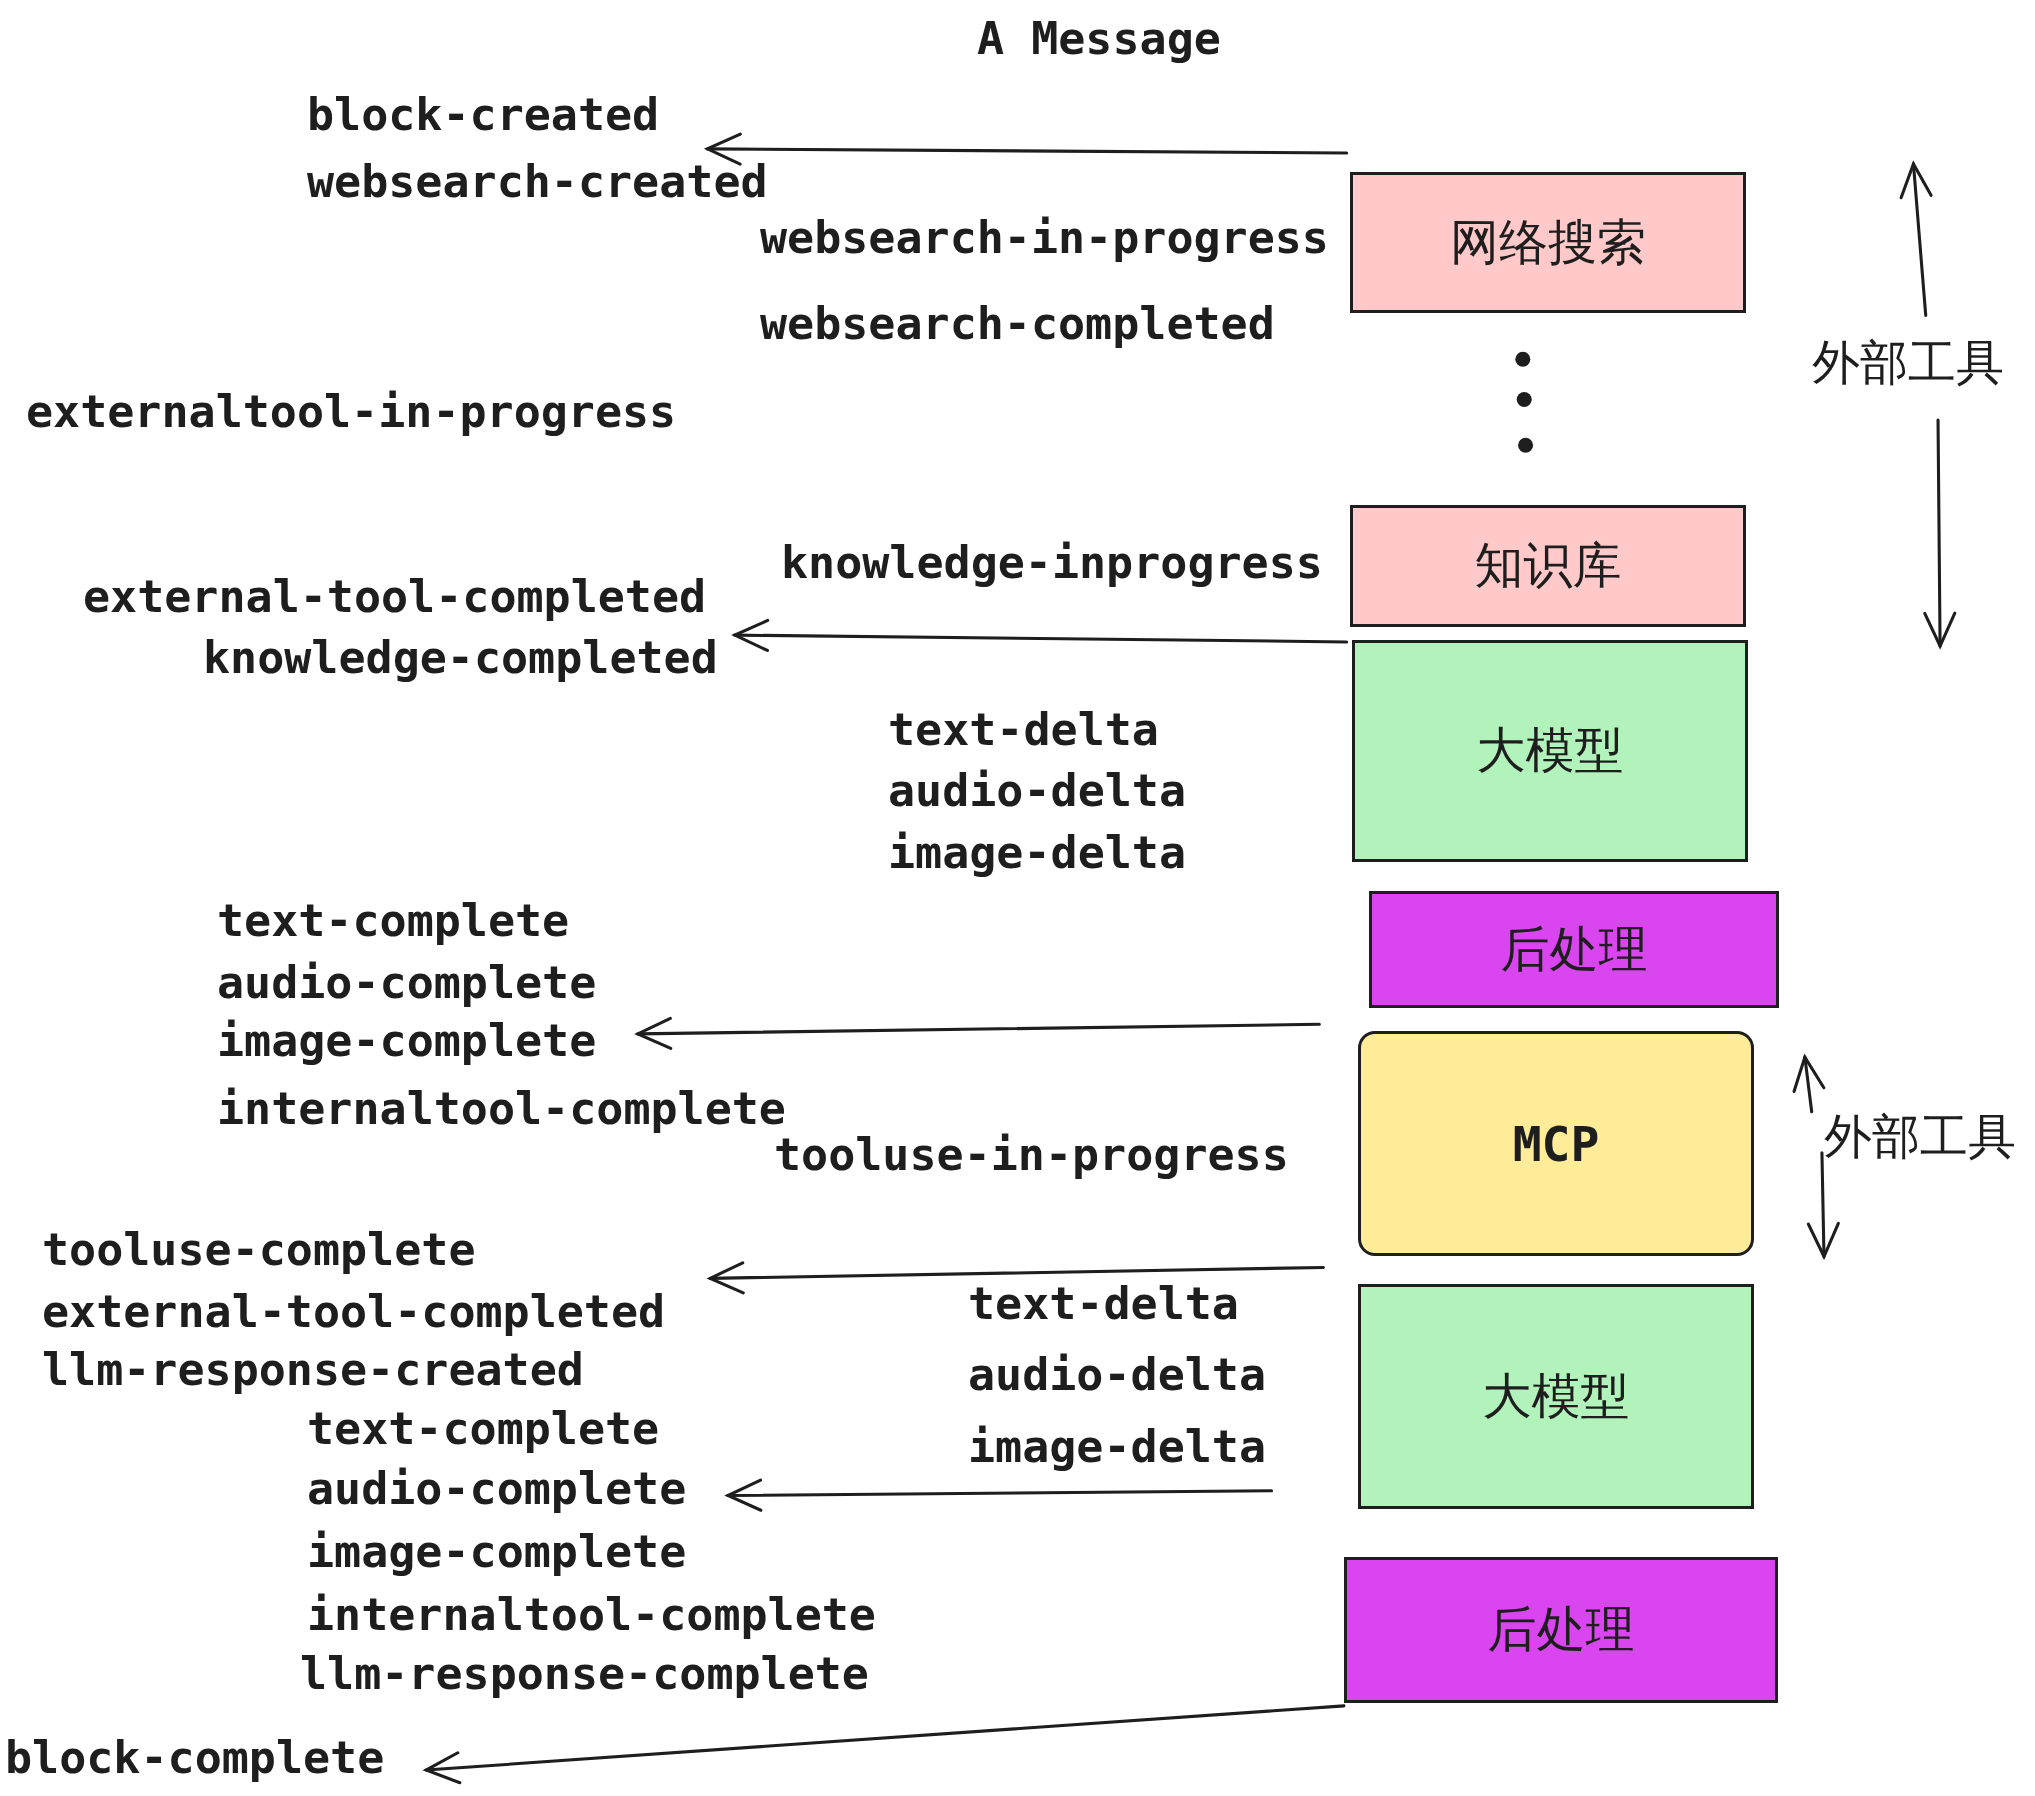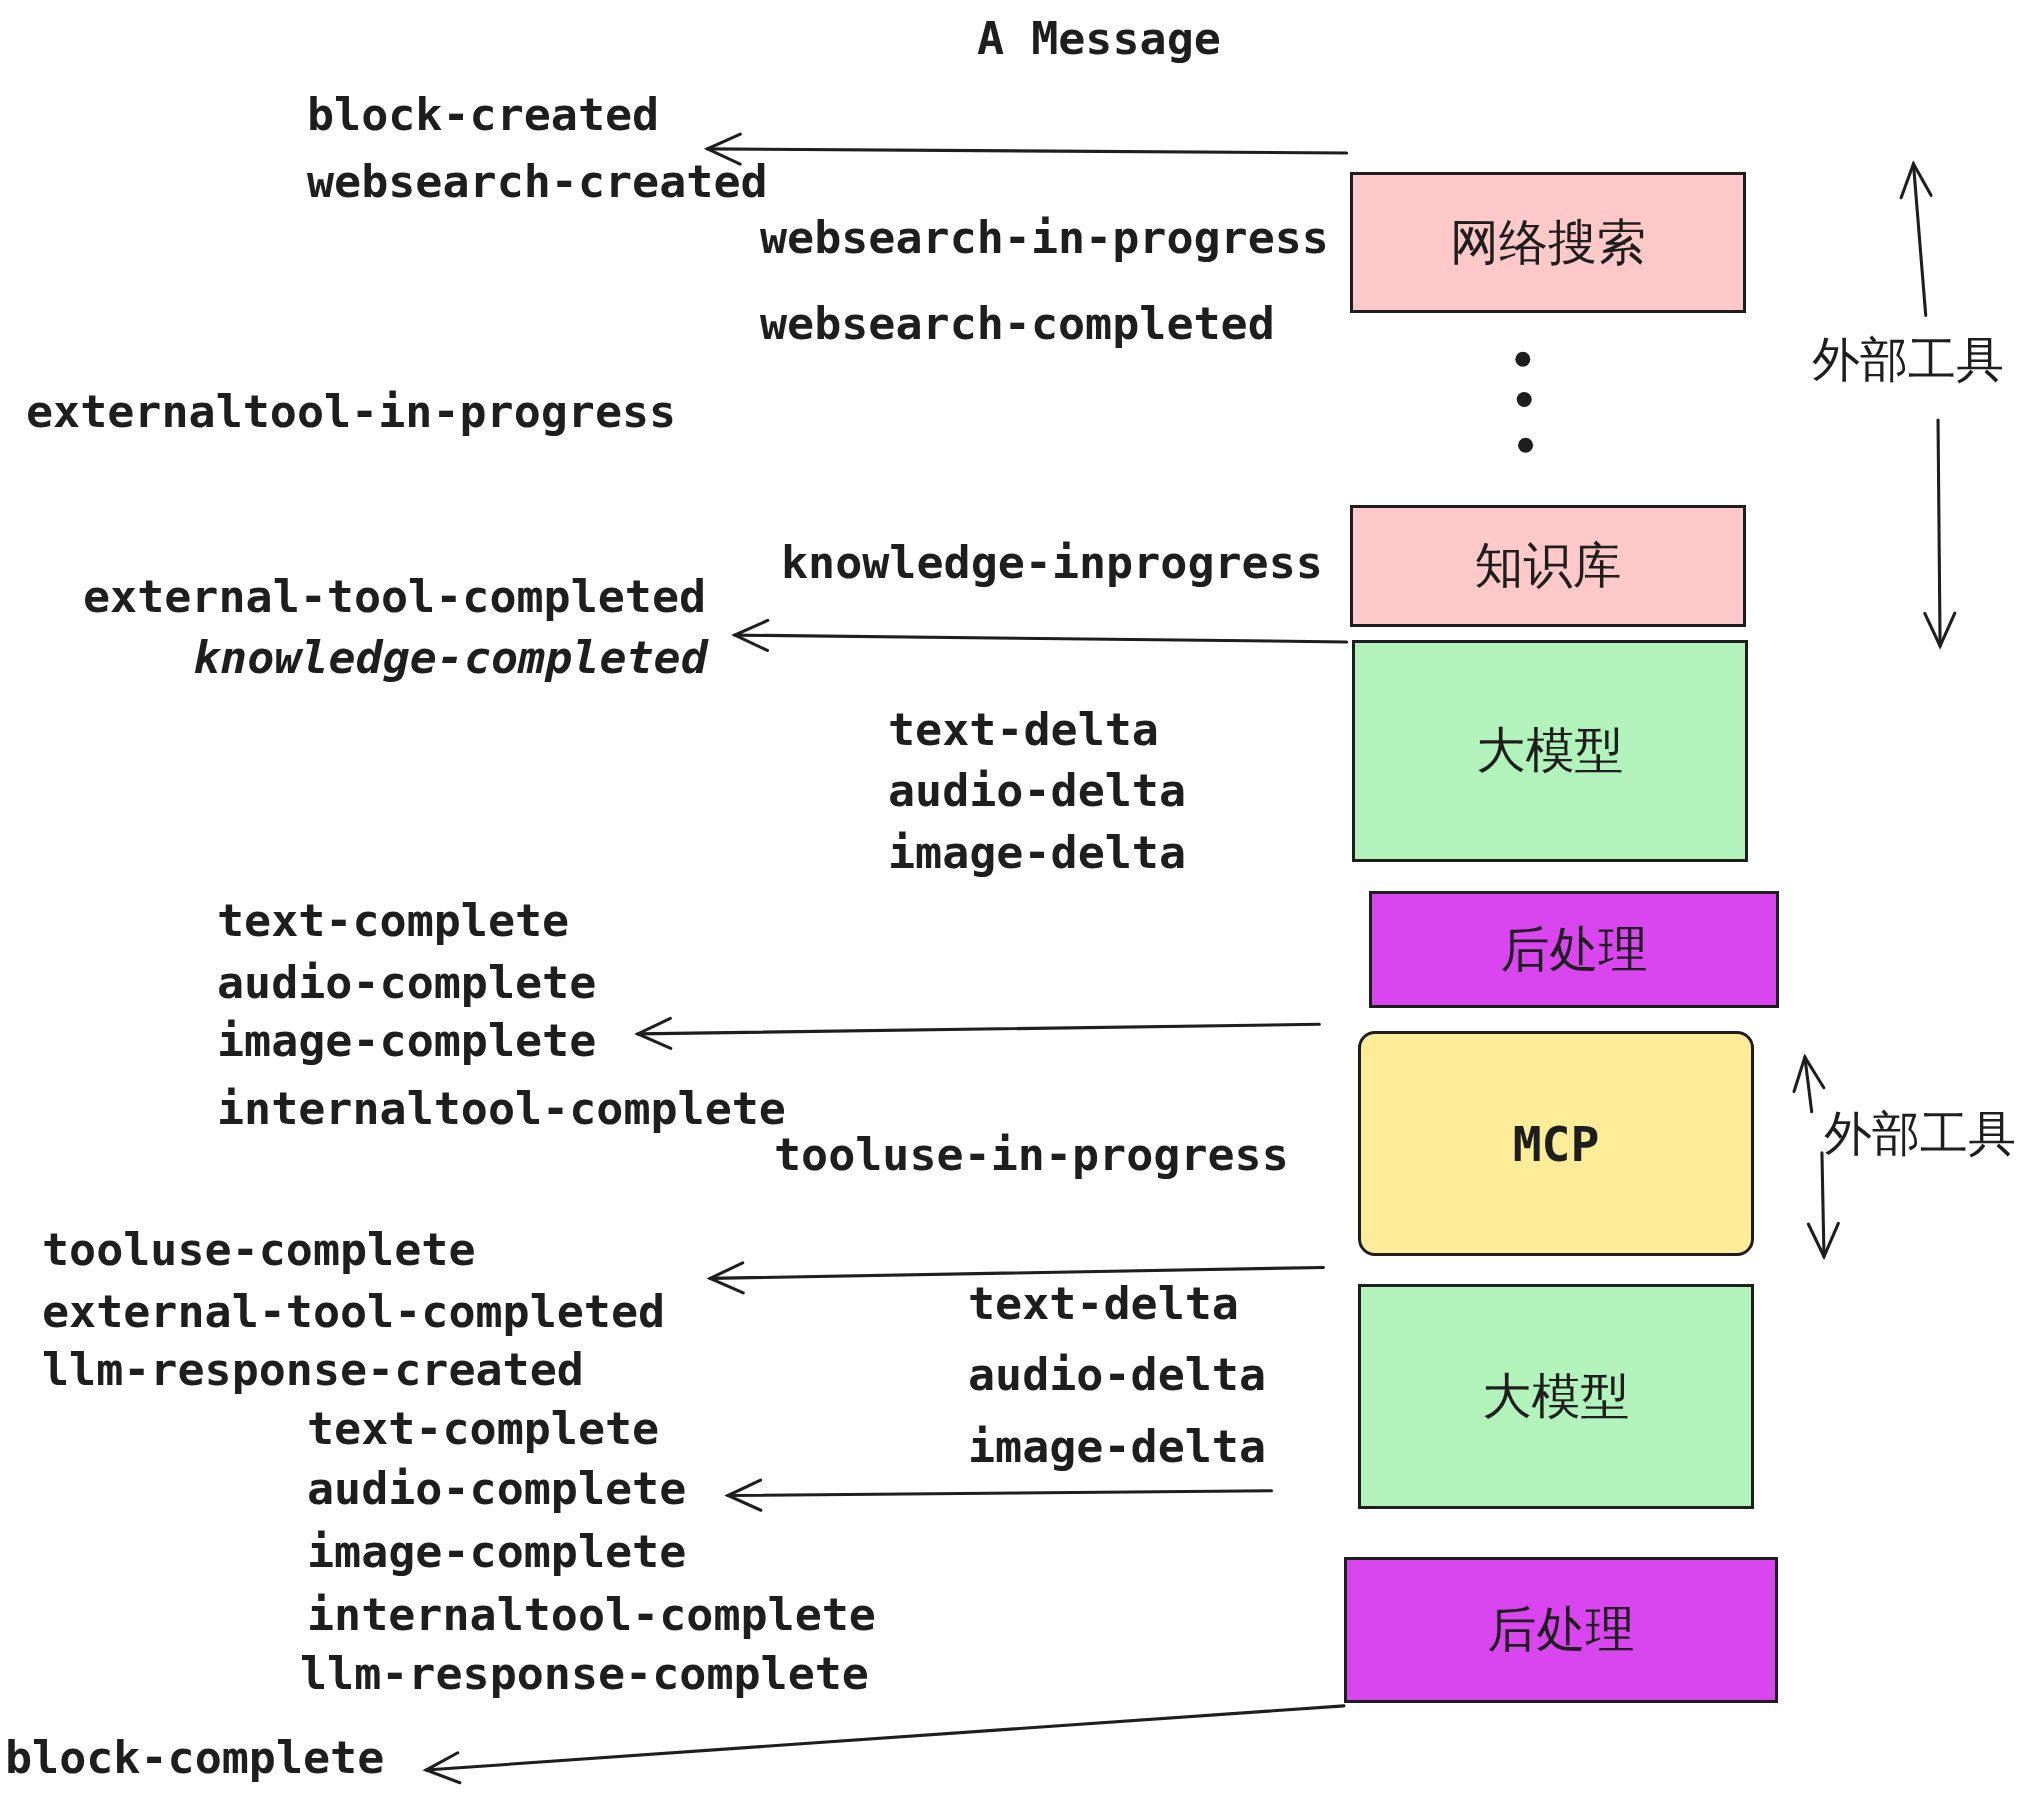--- a/index.html
+++ b/index.html
@@ -46,37 +46,37 @@
     font-family: "DejaVu Sans Mono", monospace;
     font-size: 48px;
     font-weight: bold;
   }
   .pink   { background: #ffc9c9; }
   .green  { background: #b2f2bb; }
   .yellow { background: #ffec99; }
   .white  { background: #d946ef; }
   .side {
     position: absolute;
-    font-family: Liberation Mono, monospace;
+    font-family: Liberation Serif, serif;
     font-size: 48px;
     font-weight: normal;
     line-height: 1;
     white-space: nowrap;
     color: #1e1e1e;
   }
   
   #t-title { left: 977px; top: 13.7px; }
   #e-block-created { left: 307px; top: 90px; }
   #e-websearch-created { left: 307px; top: 157px; }
   #e-websearch-in-progress { left: 760px; top: 213px; }
   #e-websearch-completed { left: 760px; top: 299px; }
   #e-externaltool-in-progress { left: 26px; top: 387px; }
   #e-knowledge-inprogress { left: 781px; top: 538px; }
   #e-external-tool-completed-top { left: 83px; top: 572px; }
-  #e-knowledge-completed { left: 193px; top: 633px; font-style: italic; }
+  #e-knowledge-completed { left: 203px; top: 633px; }
   #e-text-delta-top { left: 888px; top: 705px; }
   #e-audio-delta-top { left: 888px; top: 766px; }
   #e-image-delta-top { left: 888px; top: 828px; }
   #e-text-complete-top { left: 217px; top: 896px; }
   #e-audio-complete-top { left: 217px; top: 958px; }
   #e-image-complete-top { left: 217px; top: 1016px; }
   #e-internaltool-complete-top { left: 217px; top: 1084px; }
   #e-tooluse-in-progress { left: 774px; top: 1130px; }
   #e-tooluse-complete { left: 42px; top: 1225px; }
   #e-external-tool-completed-bottom { left: 42px; top: 1287px; }

